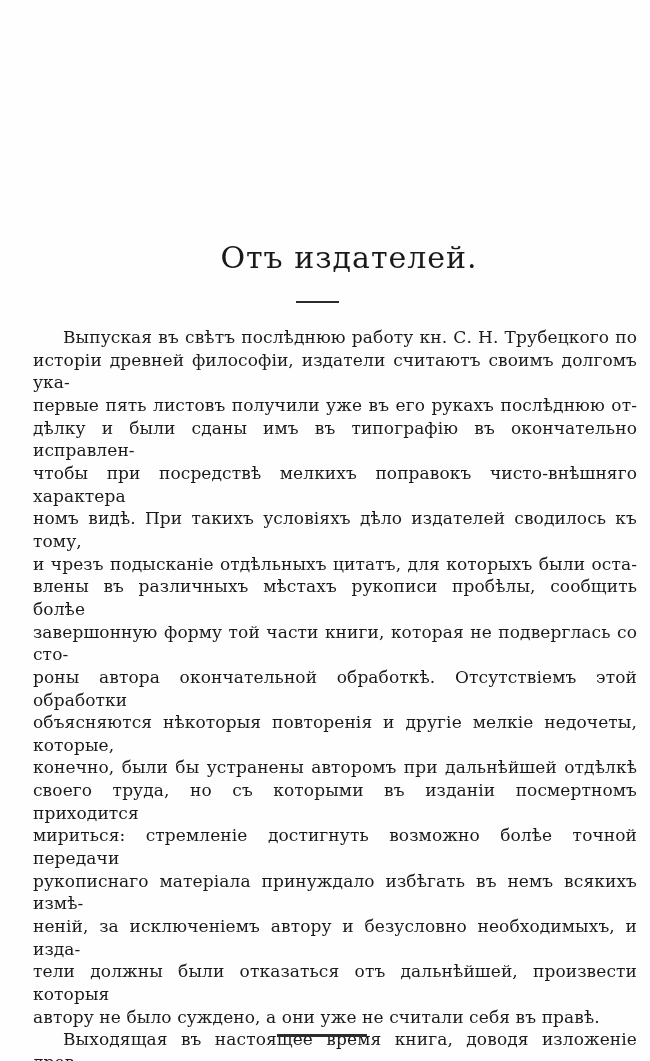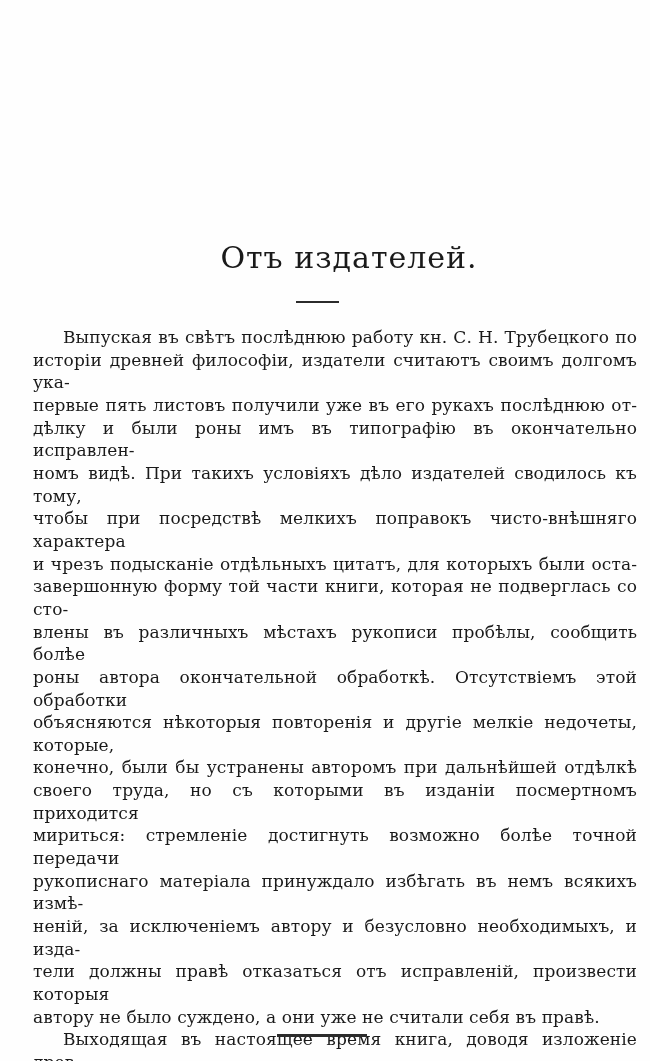--- a/index.html
+++ b/index.html
@@ -63,34 +63,34 @@
 <div class="page">
 
   <h1 class="title">Отъ издателей.</h1>
   <div class="title-rule"></div>
 
   <div class="text-block">
 
     <div class="line indent">Выпуская въ свѣтъ послѣднюю работу кн. С. Н. Трубецкого по</div>
     <div class="line">исторіи древней философіи, издатели считаютъ своимъ долгомъ ука-</div>
     <div class="line">первые пять листовъ получили уже въ его рукахъ послѣднюю от-</div>
-    <div class="line">дѣлку и были роны имъ въ типографію въ окончательно исправлен-</div>
+    <div class="line">дѣлку и были сданы имъ въ типографію въ окончательно исправлен-</div>
+    <div class="line">чтобы при посредствѣ мелкихъ поправокъ чисто-внѣшняго характера</div>
     <div class="line">номъ видѣ. При такихъ условіяхъ дѣло издателей сводилось къ тому,</div>
-    <div class="line">чтобы при посредствѣ мелкихъ поправокъ чисто-внѣшняго характера</div>
     <div class="line">и чрезъ подысканіе отдѣльныхъ цитатъ, для которыхъ были оста-</div>
+    <div class="line">влены въ различныхъ мѣстахъ рукописи пробѣлы, сообщить болѣе</div>
     <div class="line">завершонную форму той части книги, которая не подверглась со сто-</div>
-    <div class="line">влены въ различныхъ мѣстахъ рукописи пробѣлы, сообщить болѣе</div>
     <div class="line">роны автора окончательной обработкѣ. Отсутствіемъ этой обработки</div>
     <div class="line">объясняются нѣкоторыя повторенія и другіе мелкіе недочеты, которые,</div>
     <div class="line">конечно, были бы устранены авторомъ при дальнѣйшей отдѣлкѣ</div>
     <div class="line">своего труда, но съ которыми въ изданіи посмертномъ приходится</div>
     <div class="line">мириться: стремленіе достигнуть возможно болѣе точной передачи</div>
     <div class="line">рукописнаго матеріала принуждало избѣгать въ немъ всякихъ измѣ-</div>
     <div class="line">неній, за исключеніемъ автору и безусловно необходимыхъ, и изда-</div>
-    <div class="line">тели должны правѣ отказаться отъ исправленій, произвести которыя</div>
+    <div class="line">тели должны были отказаться отъ дальнѣйшей, произвести которыя</div>
     <div class="line lastline">автору не было суждено, а они уже не считали себя въ правѣ.</div>
 
     <div class="line indent">Выходящая въ настоящее время книга, доводя изложеніе древ-</div>
     <div class="line">ботанный авторомъ для первой части задуманнаго имъ труда; выпускъ</div>
 
   </div>
 
   <div class="bottom-rule"></div>
 
 </div>

